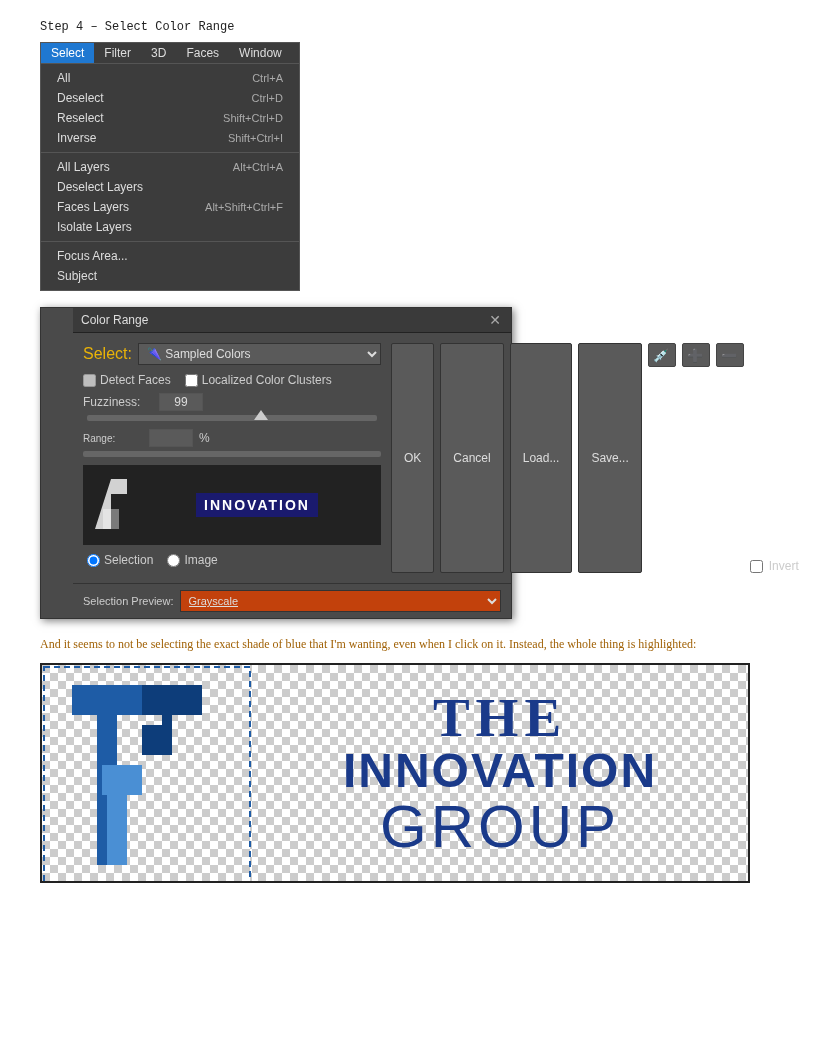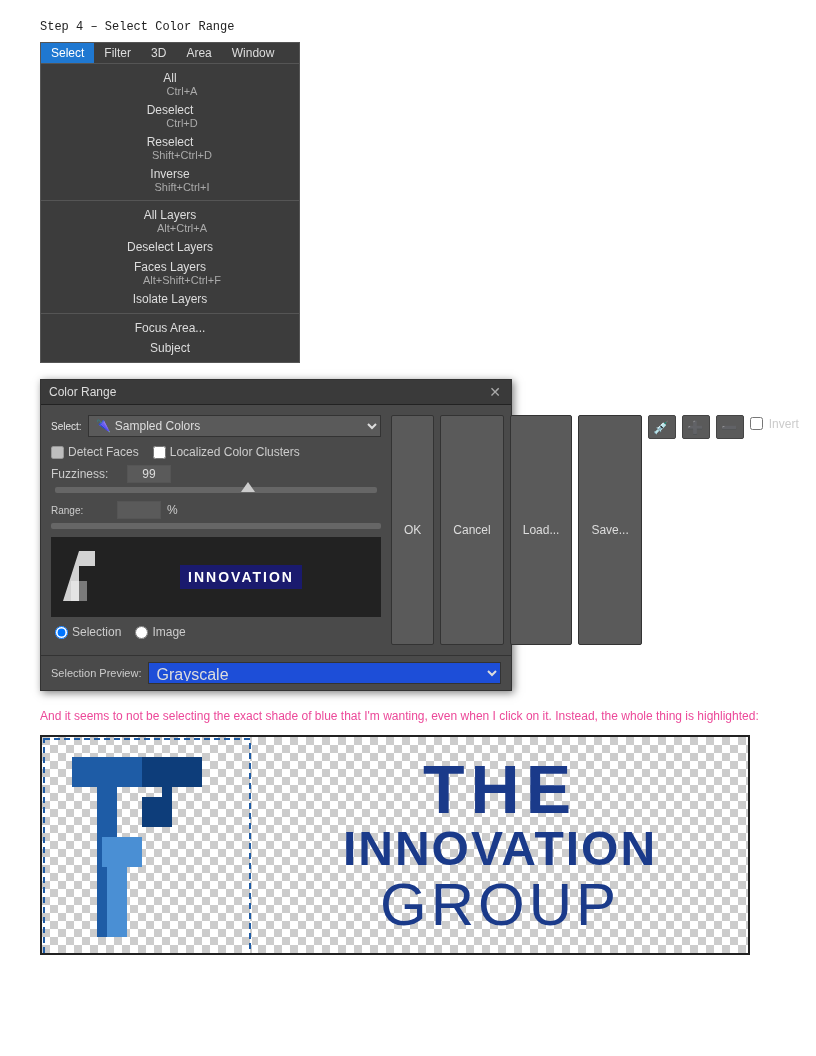--- a/index.html
+++ b/index.html
@@ -50,21 +50,20 @@
     }
     .ps-menu-item {
       display: flex;
       justify-content: space-between;
       align-items: center;
       padding: 3px 16px 3px 16px;
       color: #ddd;
       font-size: 12px;
       cursor: pointer;
       white-space: nowrap;
-      flex-direction: column;
     }
     .ps-menu-item.highlighted {
       background: #1f78d1;
       color: #fff;
     }
     .ps-menu-item .shortcut {
       color: #aaa;
       margin-left: 24px;
       font-size: 11px;
     }
@@ -80,20 +79,21 @@
     
     .dialog-overlay {
       margin-bottom: 16px;
     }
     .dialog {
       display: inline-block;
       background: #4a4a4a;
       border: 1px solid #333;
       box-shadow: 2px 2px 8px rgba(0,0,0,0.5);
       width: 472px;
+      padding-left: 32px;
     }
     .dialog-titlebar {
       background: #3a3a3a;
       color: #ddd;
       font-size: 12px;
       padding: 5px 8px;
       display: flex;
       justify-content: space-between;
       align-items: center;
       border-bottom: 1px solid #222;
@@ -134,22 +134,22 @@
     }
 
     
     .select-row {
       display: flex;
       align-items: center;
       margin-bottom: 8px;
       gap: 6px;
     }
     .select-row label {
-      color: #e5e5e5;
-      font-size: 10px;
+      color: #eab308;
+      font-size: 16px;
       white-space: nowrap;
     }
     .select-dropdown {
       background: #5a5a5a;
       border: 1px solid #333;
       color: #ddd;
       font-size: 12px;
       padding: 2px 4px;
       flex: 1;
       height: 22px;
@@ -297,55 +297,56 @@
       align-items: center;
       justify-content: center;
       cursor: pointer;
       font-size: 13px;
       border-radius: 2px;
     }
 
     
     .invert-row {
       display: flex;
-      align-items: flex-start;
+      align-items: flex-end;
       gap: 6px;
       color: #ccc;
       font-size: 12px;
       margin-top: 2px;
     }
 
     
     .selection-preview-row {
       display: flex;
       align-items: center;
       gap: 6px;
       padding: 6px 10px;
       border-top: 1px solid #333;
     }
     .selection-preview-row label {
       color: #ccc;
       font-size: 11px;
       white-space: nowrap;
     }
     .selection-preview-dropdown {
-      background: #1d4ed8;
+      background: #c2410c;
       border: 1px solid #333;
       color: #ddd;
-      font-size: 16px;
+      font-size: 11px;
       padding: 2px 4px;
       flex: 1;
       height: 22px;
+      text-decoration: underline;
     }
 
     
     .body-text {
       font-size: 12px;
-      font-family: Liberation Sans, sans-serif;
-      color: #ec4899;
+      font-family: Liberation Serif, serif;
+      color: #a16207;
       margin: 12px 0 10px 0;
       line-height: 1.5;
     }
 
     
     .innovation-preview {
       border: 2px solid #222;
       width: 710px;
       height: 220px;
       background: repeating-conic-gradient(#ccc 0% 25%, #fff 0% 50%) 0 0 / 16px 16px;
@@ -365,25 +366,26 @@
       top: 0;
       right: 0;
       bottom: 0;
       display: flex;
       flex-direction: column;
       align-items: center;
       justify-content: center;
       gap: 2px;
     }
     .innov-the {
-      font-size: 68px;
+      font-size: 55px;
       font-weight: 900;
       color: #1a3a8a;
       letter-spacing: 6px;
       line-height: 1;
+      font-family: Liberation Serif, serif;
     }
     .innov-innovation {
       font-size: 48px;
       font-weight: 900;
       color: #1a3a8a;
       letter-spacing: 2px;
       line-height: 1;
     }
     .innov-group {
       font-size: 60px;
@@ -407,21 +409,21 @@
 
 
 <div class="step-label">Step 4 – Select Color Range</div>
 
 
 <div class="ps-menu-wrapper">
   <div class="ps-menubar">
     <div class="ps-menubar-item active">Select</div>
     <div class="ps-menubar-item">Filter</div>
     <div class="ps-menubar-item">3D</div>
-    <div class="ps-menubar-item">Area</div>
+    <div class="ps-menubar-item">Faces</div>
     <div class="ps-menubar-item">Window</div>
   </div>
   <div class="ps-menu-items">
     <div class="ps-menu-item">
       <span>All</span>
       <span class="shortcut">Ctrl+A</span>
     </div>
     <div class="ps-menu-item">
       <span>Deselect</span>
       <span class="shortcut">Ctrl+D</span>

